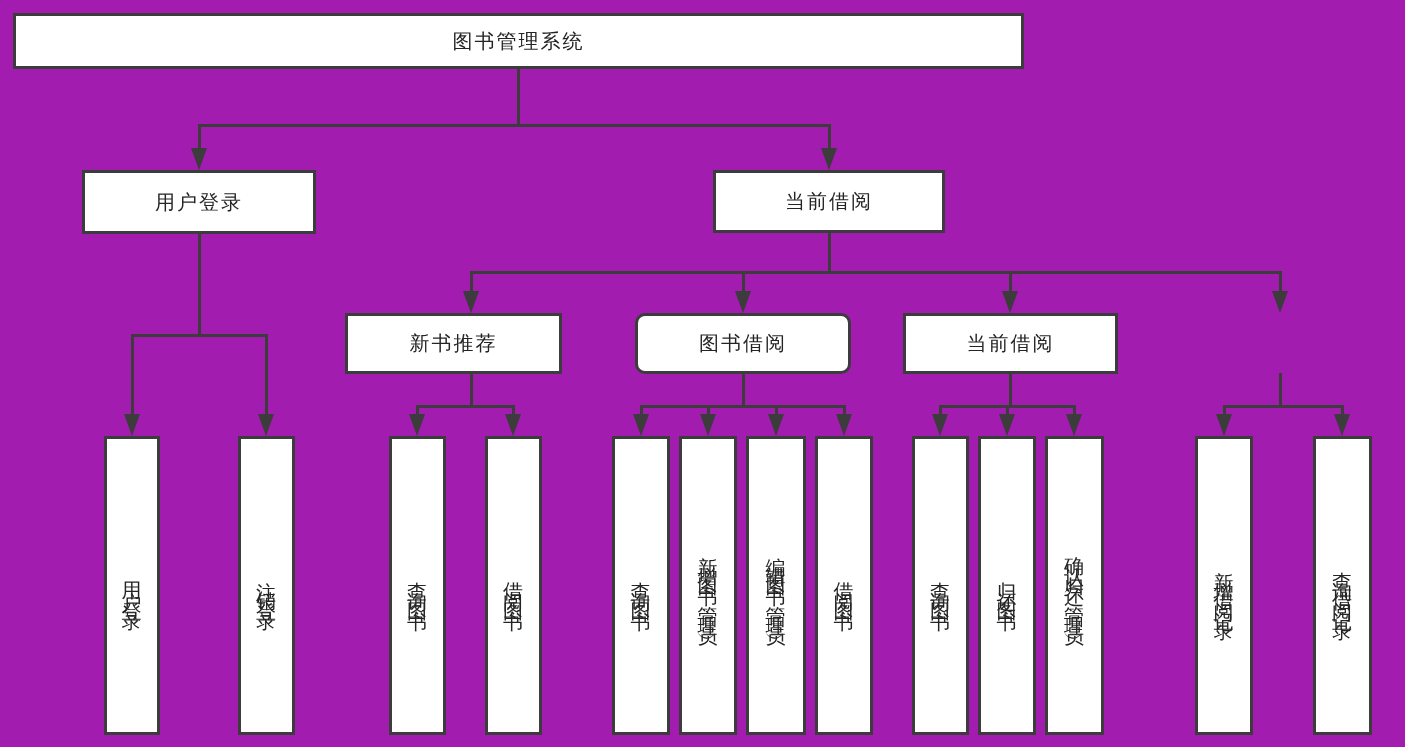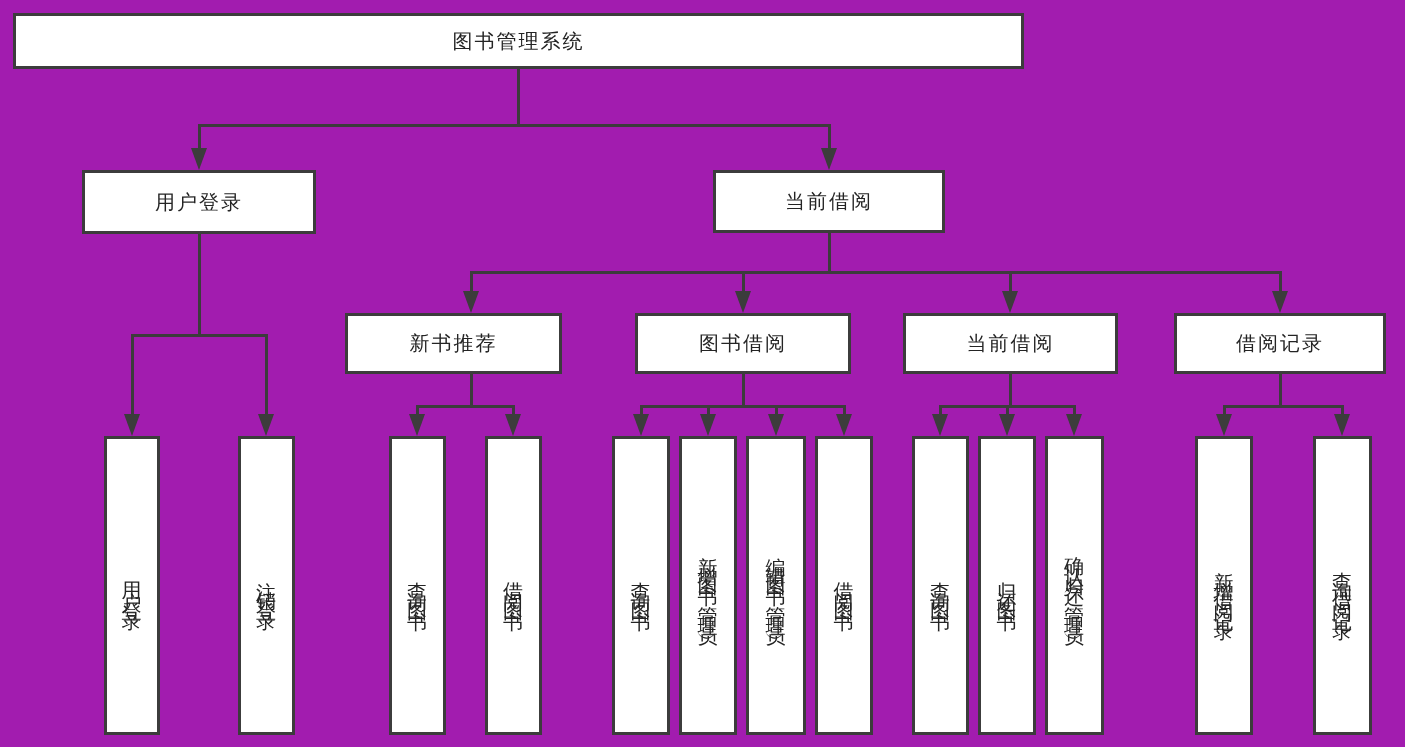--- a/index.html
+++ b/index.html
@@ -46,28 +46,25 @@
   <div class="node" style="left:82px; top:170px; width:234px; height:64px;">
     <span>用户登录</span>
   </div>
   <div class="node" style="left:713px; top:170px; width:232px; height:63px;">
     <span>当前借阅</span>
   </div>
 
   <div class="node" style="left:345px; top:313px; width:217px; height:61px;">
     <span>新书推荐</span>
   </div>
-  <div class="node" style="left:635px; top:313px; width:216px; height:61px;">
+  <div class="node" style="left:635px; top:313px; width:216px; height:61px;border-radius:10px;">
     <span>图书借阅</span>
   </div>
   <div class="node" style="left:903px; top:313px; width:215px; height:61px;font-family:Liberation Mono, monospace;">
     <span>当前借阅</span>
-  </div>
-  <div class="node" style="left:1174px; top:313px; width:212px; height:61px;">
-    <span>借阅记录</span>
   </div>
 
   <div class="leaf" style="left:104px;  top:436px; width:56px; height:299px;">
     <span class="vtext">用户登录</span>
     </div>
   <div class="leaf" style="left:238px;  top:436px; width:57px; height:299px;">
     <span class="vtext">注销登录</span>
     </div>
   <div class="leaf" style="left:389px;  top:436px; width:57px; height:299px;">
     <span class="vtext">查询图书</span>

